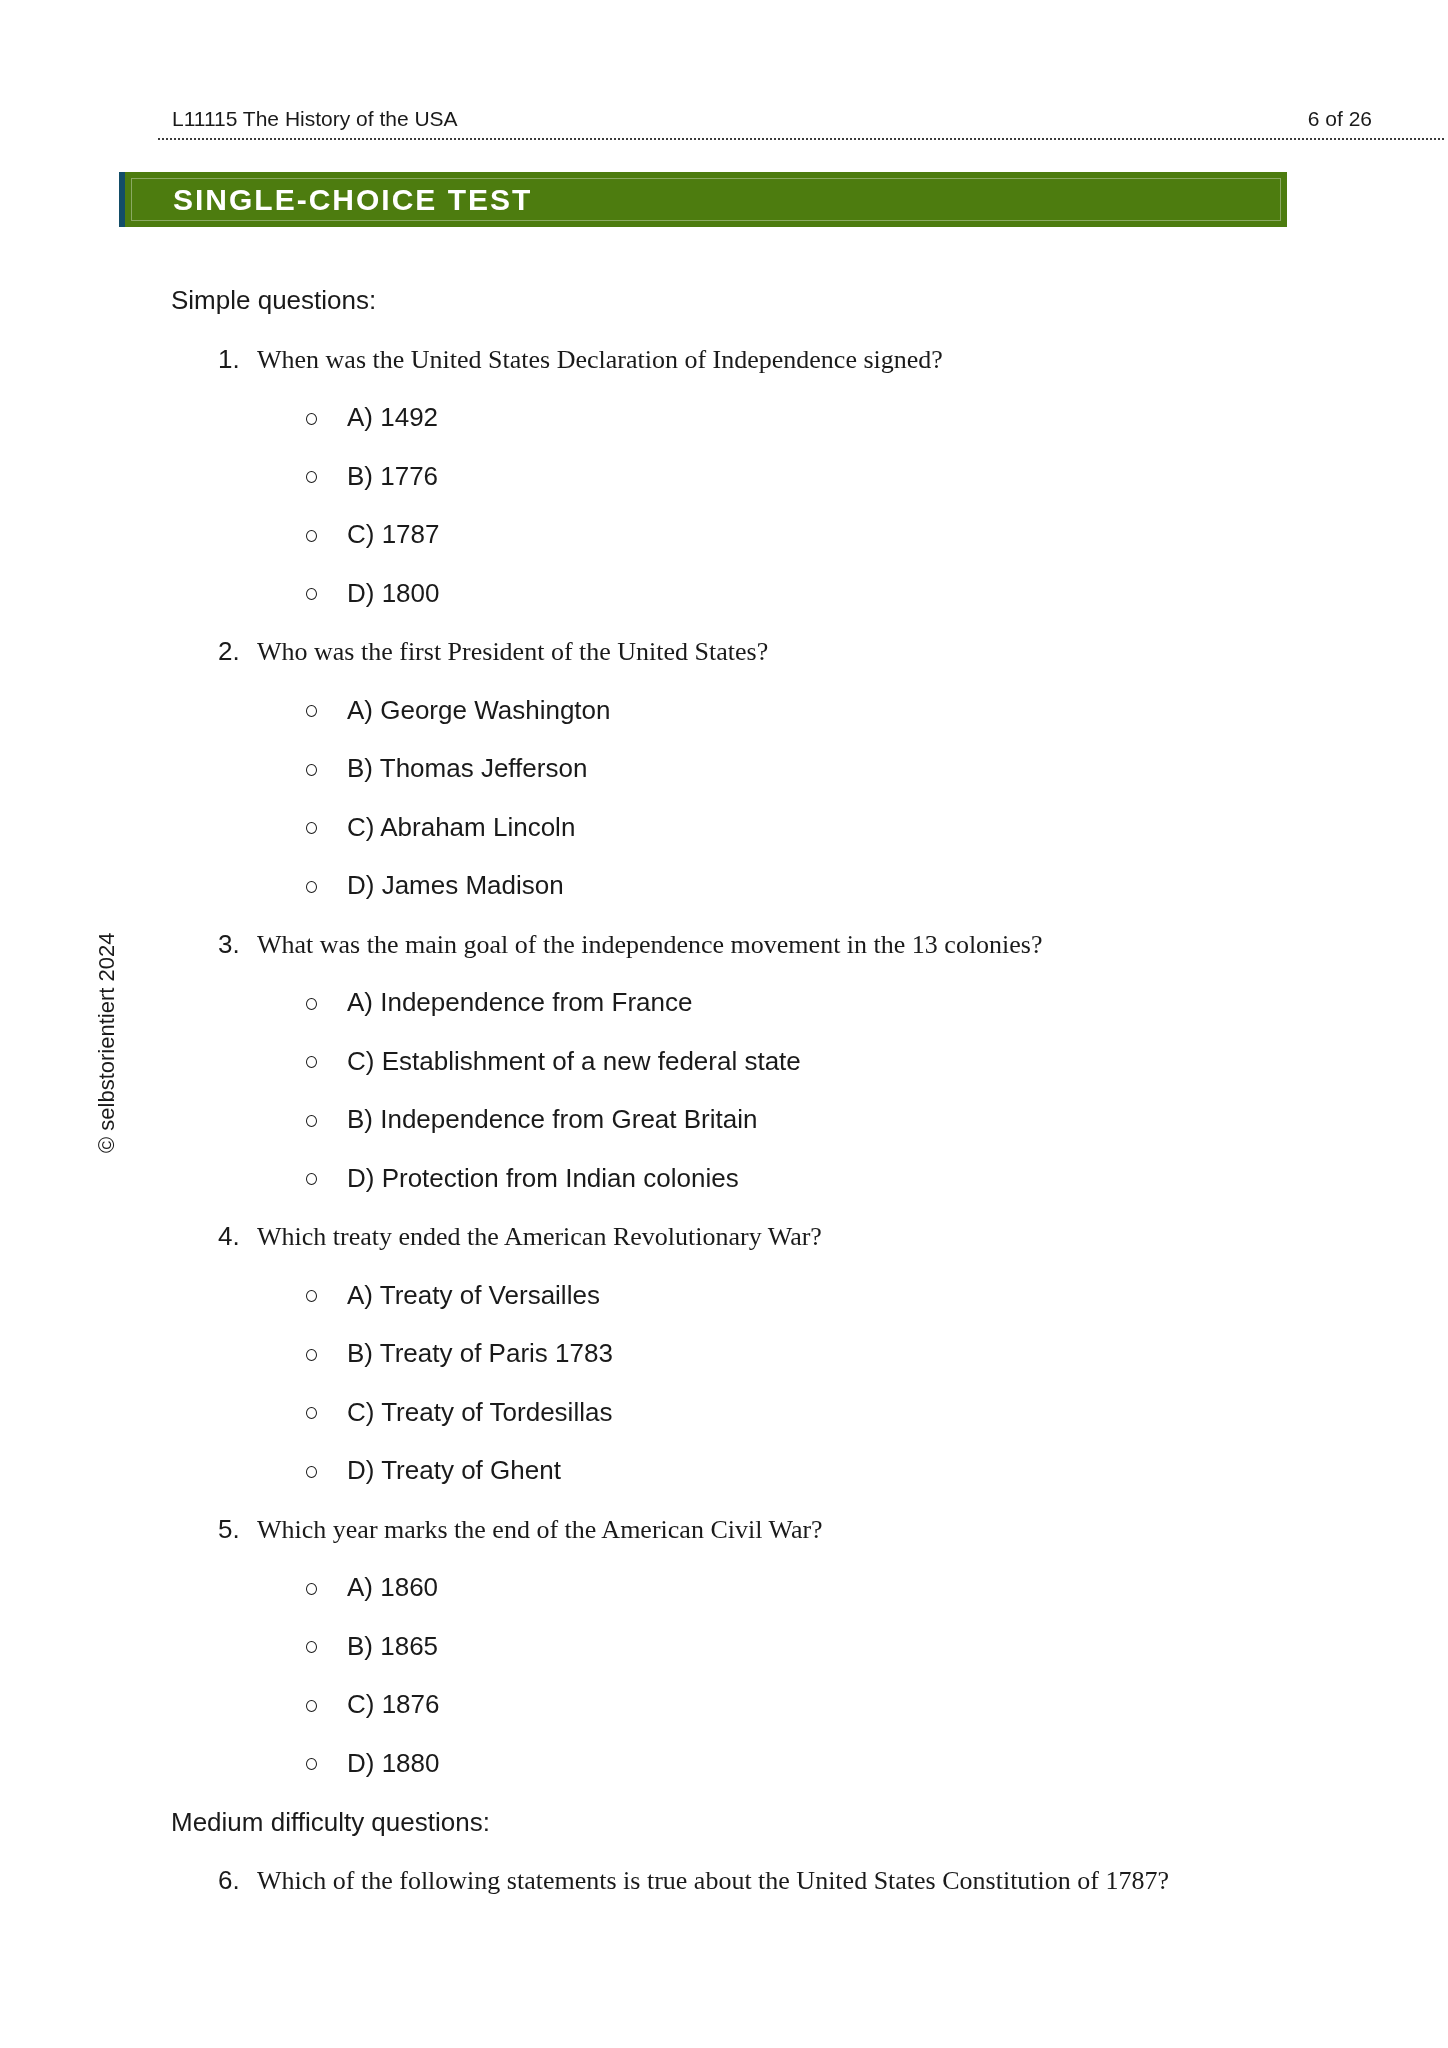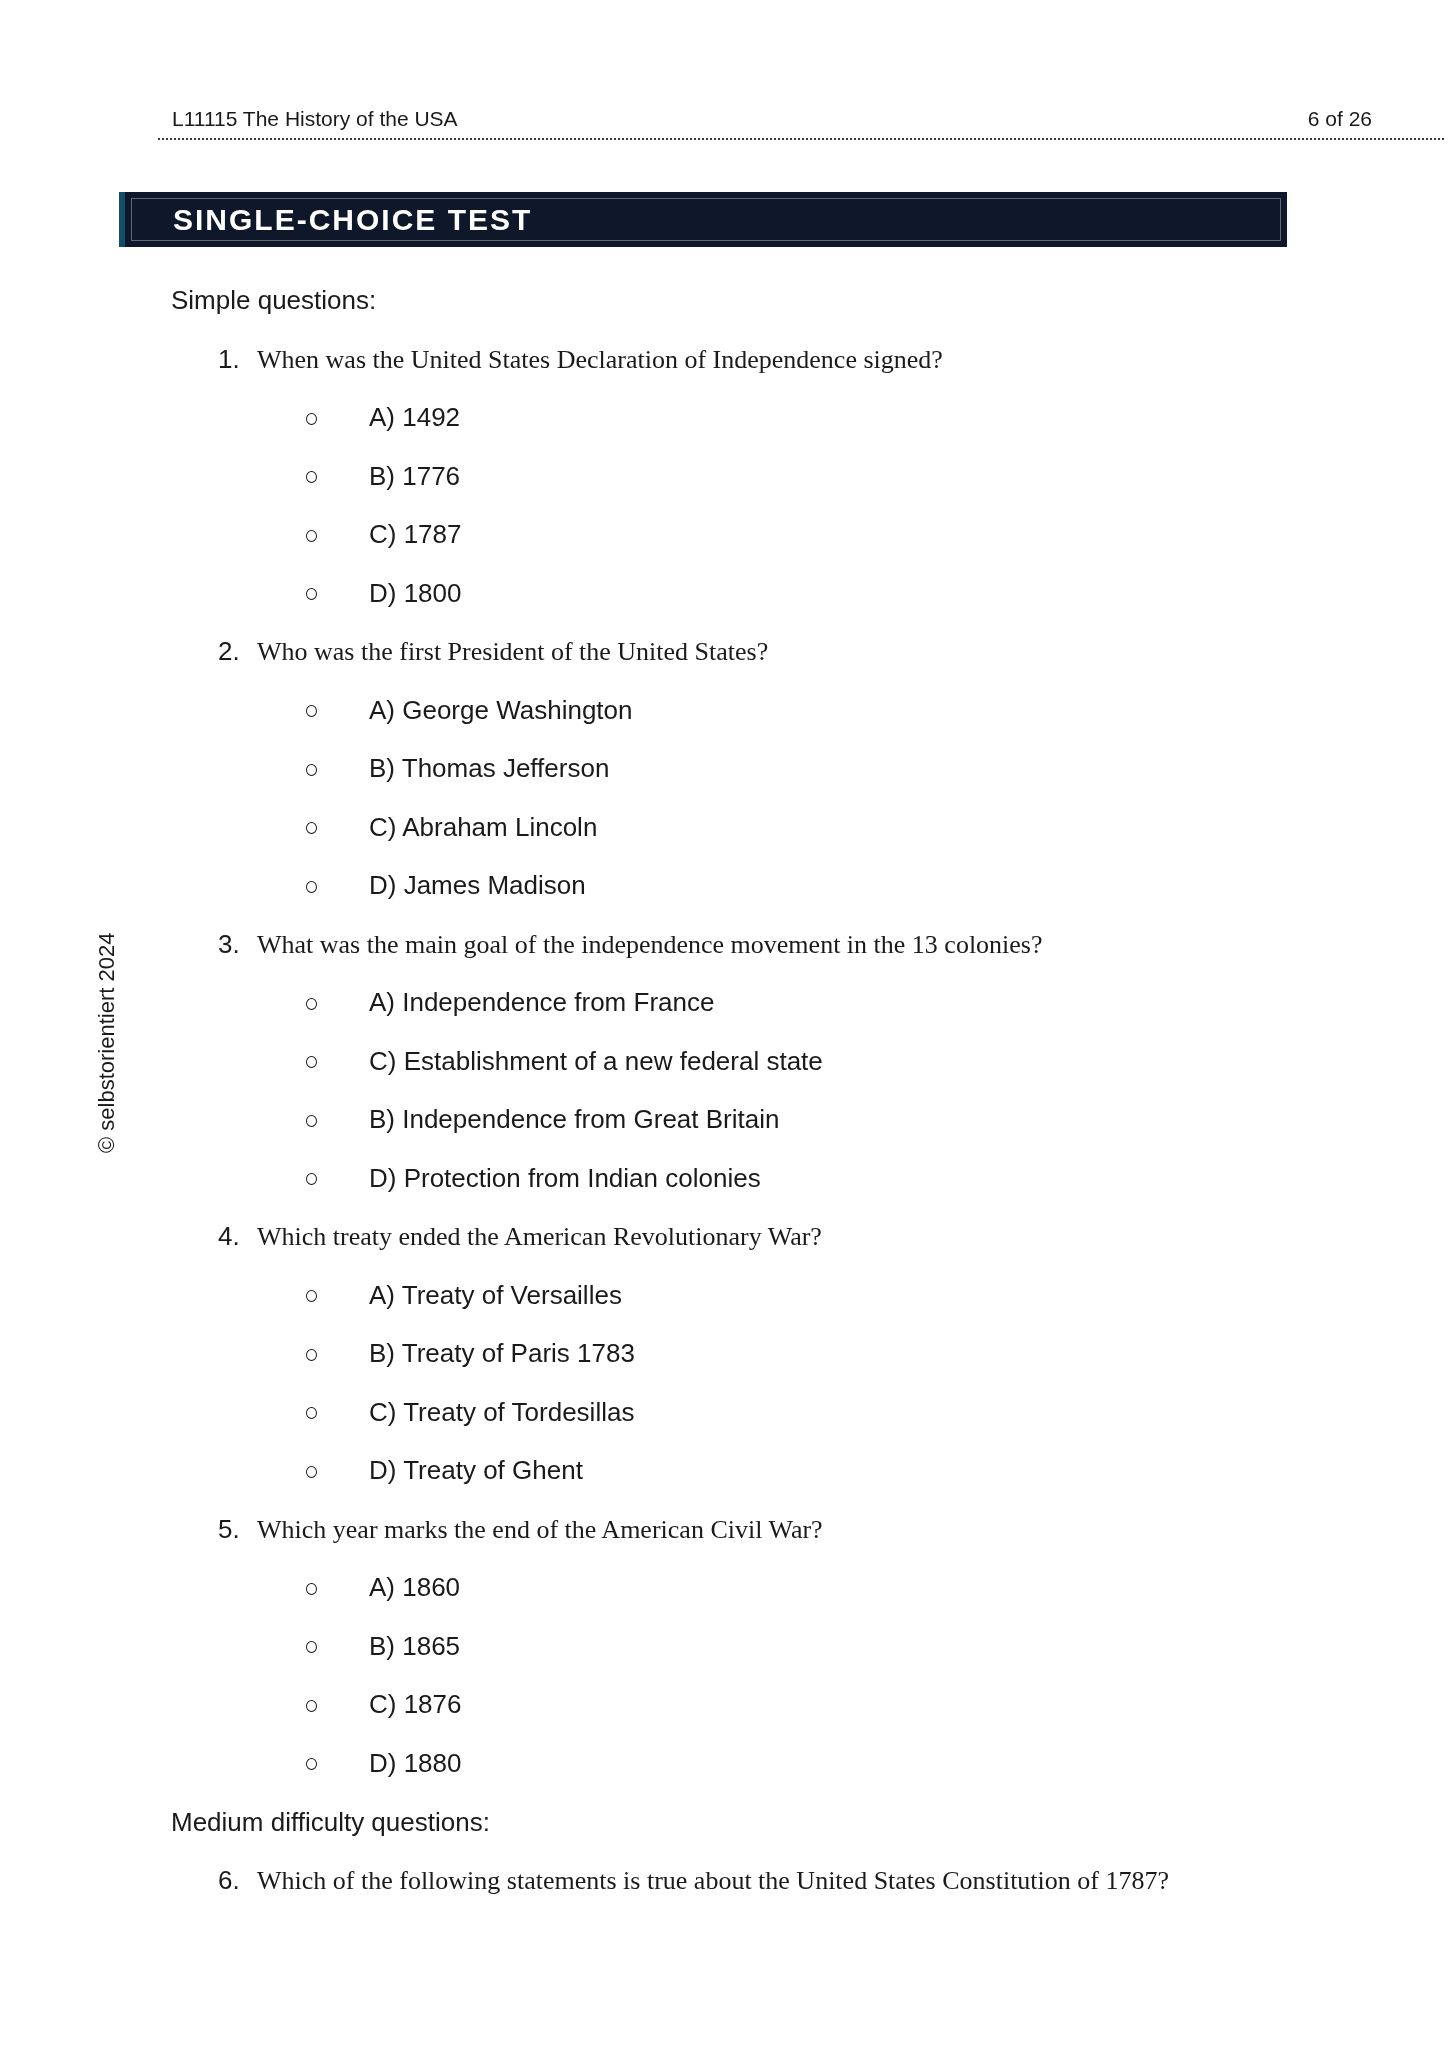--- a/index.html
+++ b/index.html
@@ -40,39 +40,39 @@
   }
   
   main.content{
     position:absolute;top:227px;left:0;right:0;padding-top:28px;
   }
   .row{font-size:26px;line-height:27px;margin-bottom:31.5px;}
   .row.heading{margin-left:171px;font-weight:normal;margin-top:32px;}
   .row.question{padding-left:218px;display:flex;}
   .qnum{flex:none;width:39px;}
   .qtext{white-space:nowrap;font-family:Liberation Serif, serif;}
-  .row.option{padding-left:306px;display:flex;align-items:center;gap:22px;}
+  .row.option{padding-left:306px;display:flex;align-items:center;}
   .bullet{
     flex:none;width:11px;height:12px;box-sizing:border-box;
     border:1.5px solid #1a1a1a;border-radius:50%;margin-right:30px;
     margin-top:2px;
   }
   .otext{white-space:nowrap;}
 </style>
 </head>
 <body>
 
 <header class="page-header">
   <span>L11115 The History of the USA</span>
   <span>6 of 26</span>
 </header>
 
 <div class="divider-dotted"></div>
 
-<div class="banner" style="background: #0f172a; border-left-color: rgb(19, 77, 104); margin-top: 20px;">
+<div class="banner" style="background: #4d7c0f; border-left-color: rgb(19, 77, 104);">
   <span class="banner-title">SINGLE-CHOICE TEST</span>
 </div>
 
 <div class="copyright">© selbstorientiert 2024</div>
 
 <main class="content">
     <div class="row heading"><span>Simple questions:</span></div>
     <div class="row question">
       <span class="qnum">1.</span>
       <span class="qtext">When was the United States Declaration of Independence signed?</span>

